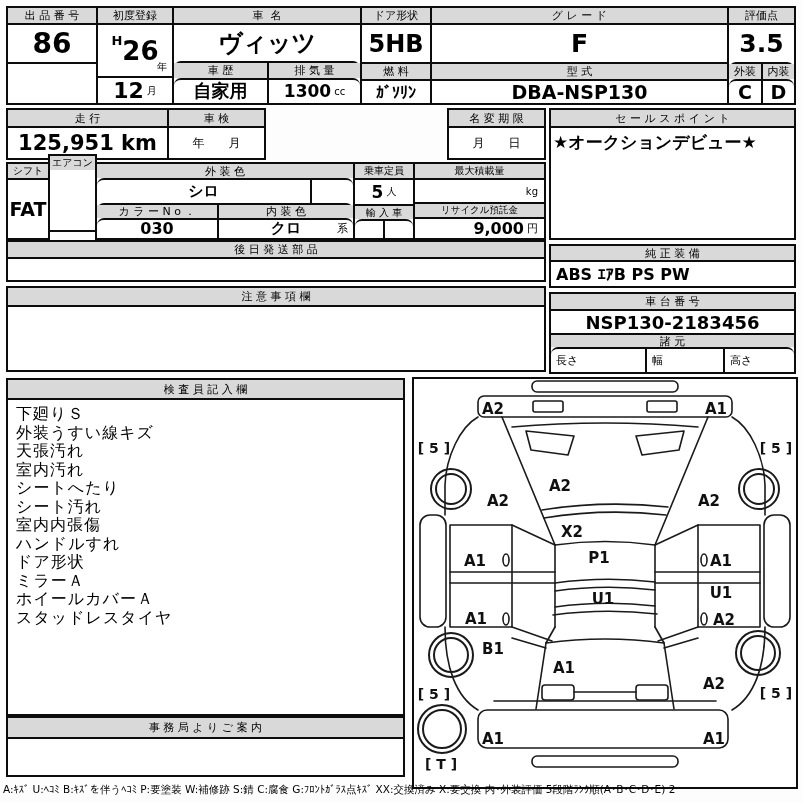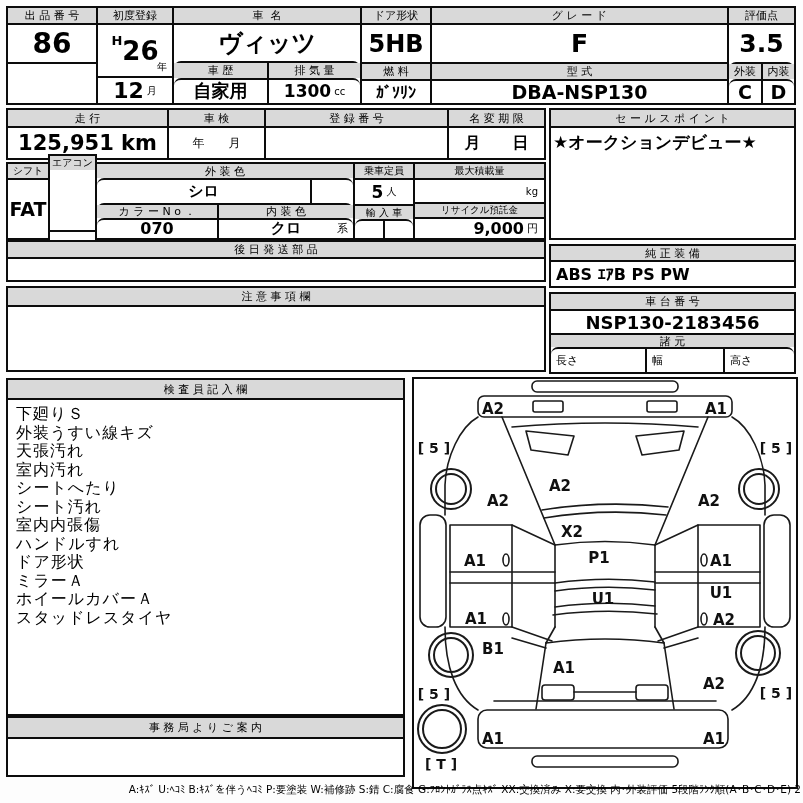--- a/index.html
+++ b/index.html
@@ -15,21 +15,21 @@
   .v  { display:flex; align-items:center; justify-content:center; font-weight:bold; white-space:pre;
         box-sizing:border-box; position:relative; }
   .fill { flex:1 1 auto; }
   .unit { font-size:10px; font-weight:normal; margin-left:3px; }
   .corner-unit { position:absolute; right:5px; bottom:2px; font-size:10px; font-weight:normal; }
   .left { justify-content:flex-start; padding-left:5px; }
   .right { justify-content:flex-end; padding-right:6px; }
   .notes { padding:5px 0 0 8px; font-size:16px; line-height:18.5px; letter-spacing:1px; }
   .note-line { white-space:pre; }
   .legend { position:absolute; left:3px; top:783px; width:798px; font-size:10.5px;
-            white-space:nowrap; letter-spacing:0px;text-align:right; }
+            white-space:nowrap; letter-spacing:0px; }
   svg text { fill:#101010; }
   .mk { font-family:"DejaVu Sans", sans-serif; font-size:15px; font-weight:bold; text-anchor:middle; }
   .bk { font-family:"DejaVu Sans", sans-serif; font-size:14px; font-weight:bold; text-anchor:middle; }
   .outline { fill:none; stroke:#1a1a1a; stroke-width:1.6; stroke-linejoin:round; stroke-linecap:round; }
   .tire { fill:none; stroke:#1a1a1a; stroke-width:2; }
 </style>
 </head>
 <body>
 
 <div class="sheet">
@@ -96,27 +96,23 @@
   </div>
 
   <div class="col" style="left:6px;top:108px;width:163px;height:52px">
     <div class="hd" style="height:16px">走 行</div>
     <div class="v bt fill" style="font-size:21px">125,951 km</div>
   </div>
   <div class="col" style="left:167px;top:108px;width:99px;height:52px">
     <div class="hd" style="height:16px">車 検</div>
     <div class="v bt fill" style="font-size:12px;font-weight:normal">年　　月</div>
   </div>
-  <div class="col" style="left:264px;top:108px;width:185px;height:52px">
-    <div class="hd" style="height:16px">登 録 番 号</div>
-    <div class="v bt fill"></div>
-  </div>
   <div class="col" style="left:447px;top:108px;width:99px;height:52px">
     <div class="hd" style="height:16px">名 変 期 限</div>
-    <div class="v bt fill" style="font-size:16px;font-weight:bold">月　　日</div>
+    <div class="v bt fill" style="font-size:12px;font-weight:normal">月　　日</div>
   </div>
 
   <div class="col" style="left:549px;top:108px;width:247px;height:132px">
     <div class="hd" style="height:16px">セ ー ル ス ポ イ ン ト</div>
     <div class="bt fill" style="font-size:17px;font-weight:bold;padding:3px 2px;white-space:pre">★オークションデビュー★</div>
   </div>
 
   <div class="col" style="left:6px;top:162px;width:44px;height:78px">
     <div class="hd" style="height:14px;font-size:10px">シフト</div>
     <div class="v bt fill" style="font-size:19px">FAT</div>
@@ -128,21 +124,21 @@
     <div class="hd" style="height:14px">外 装 色</div>
     <div class="row bt" style="height:26px">
       <div class="v fill" style="font-size:15px">シロ</div>
       <div class="v bl" style="width:43px"></div>
     </div>
     <div class="row bt" style="height:15px">
       <div class="hd" style="width:120px">カ ラ ー N o ．</div>
       <div class="hd bl fill">内 装 色</div>
     </div>
     <div class="row bt fill">
-      <div class="v" style="width:120px;font-size:16px">070</div>
+      <div class="v" style="width:120px;font-size:16px">030</div>
       <div class="v bl fill" style="font-size:15px">
         <span>クロ</span>
         <span class="corner-unit" style="font-size:11px">系</span>
       </div>
     </div>
   </div>
   <div class="col" style="left:353px;top:162px;width:62px;height:78px">
     <div class="hd" style="height:14px;font-size:10px">乗車定員</div>
     <div class="v bt" style="height:26px">
       <span style="font-size:17px">5</span>

